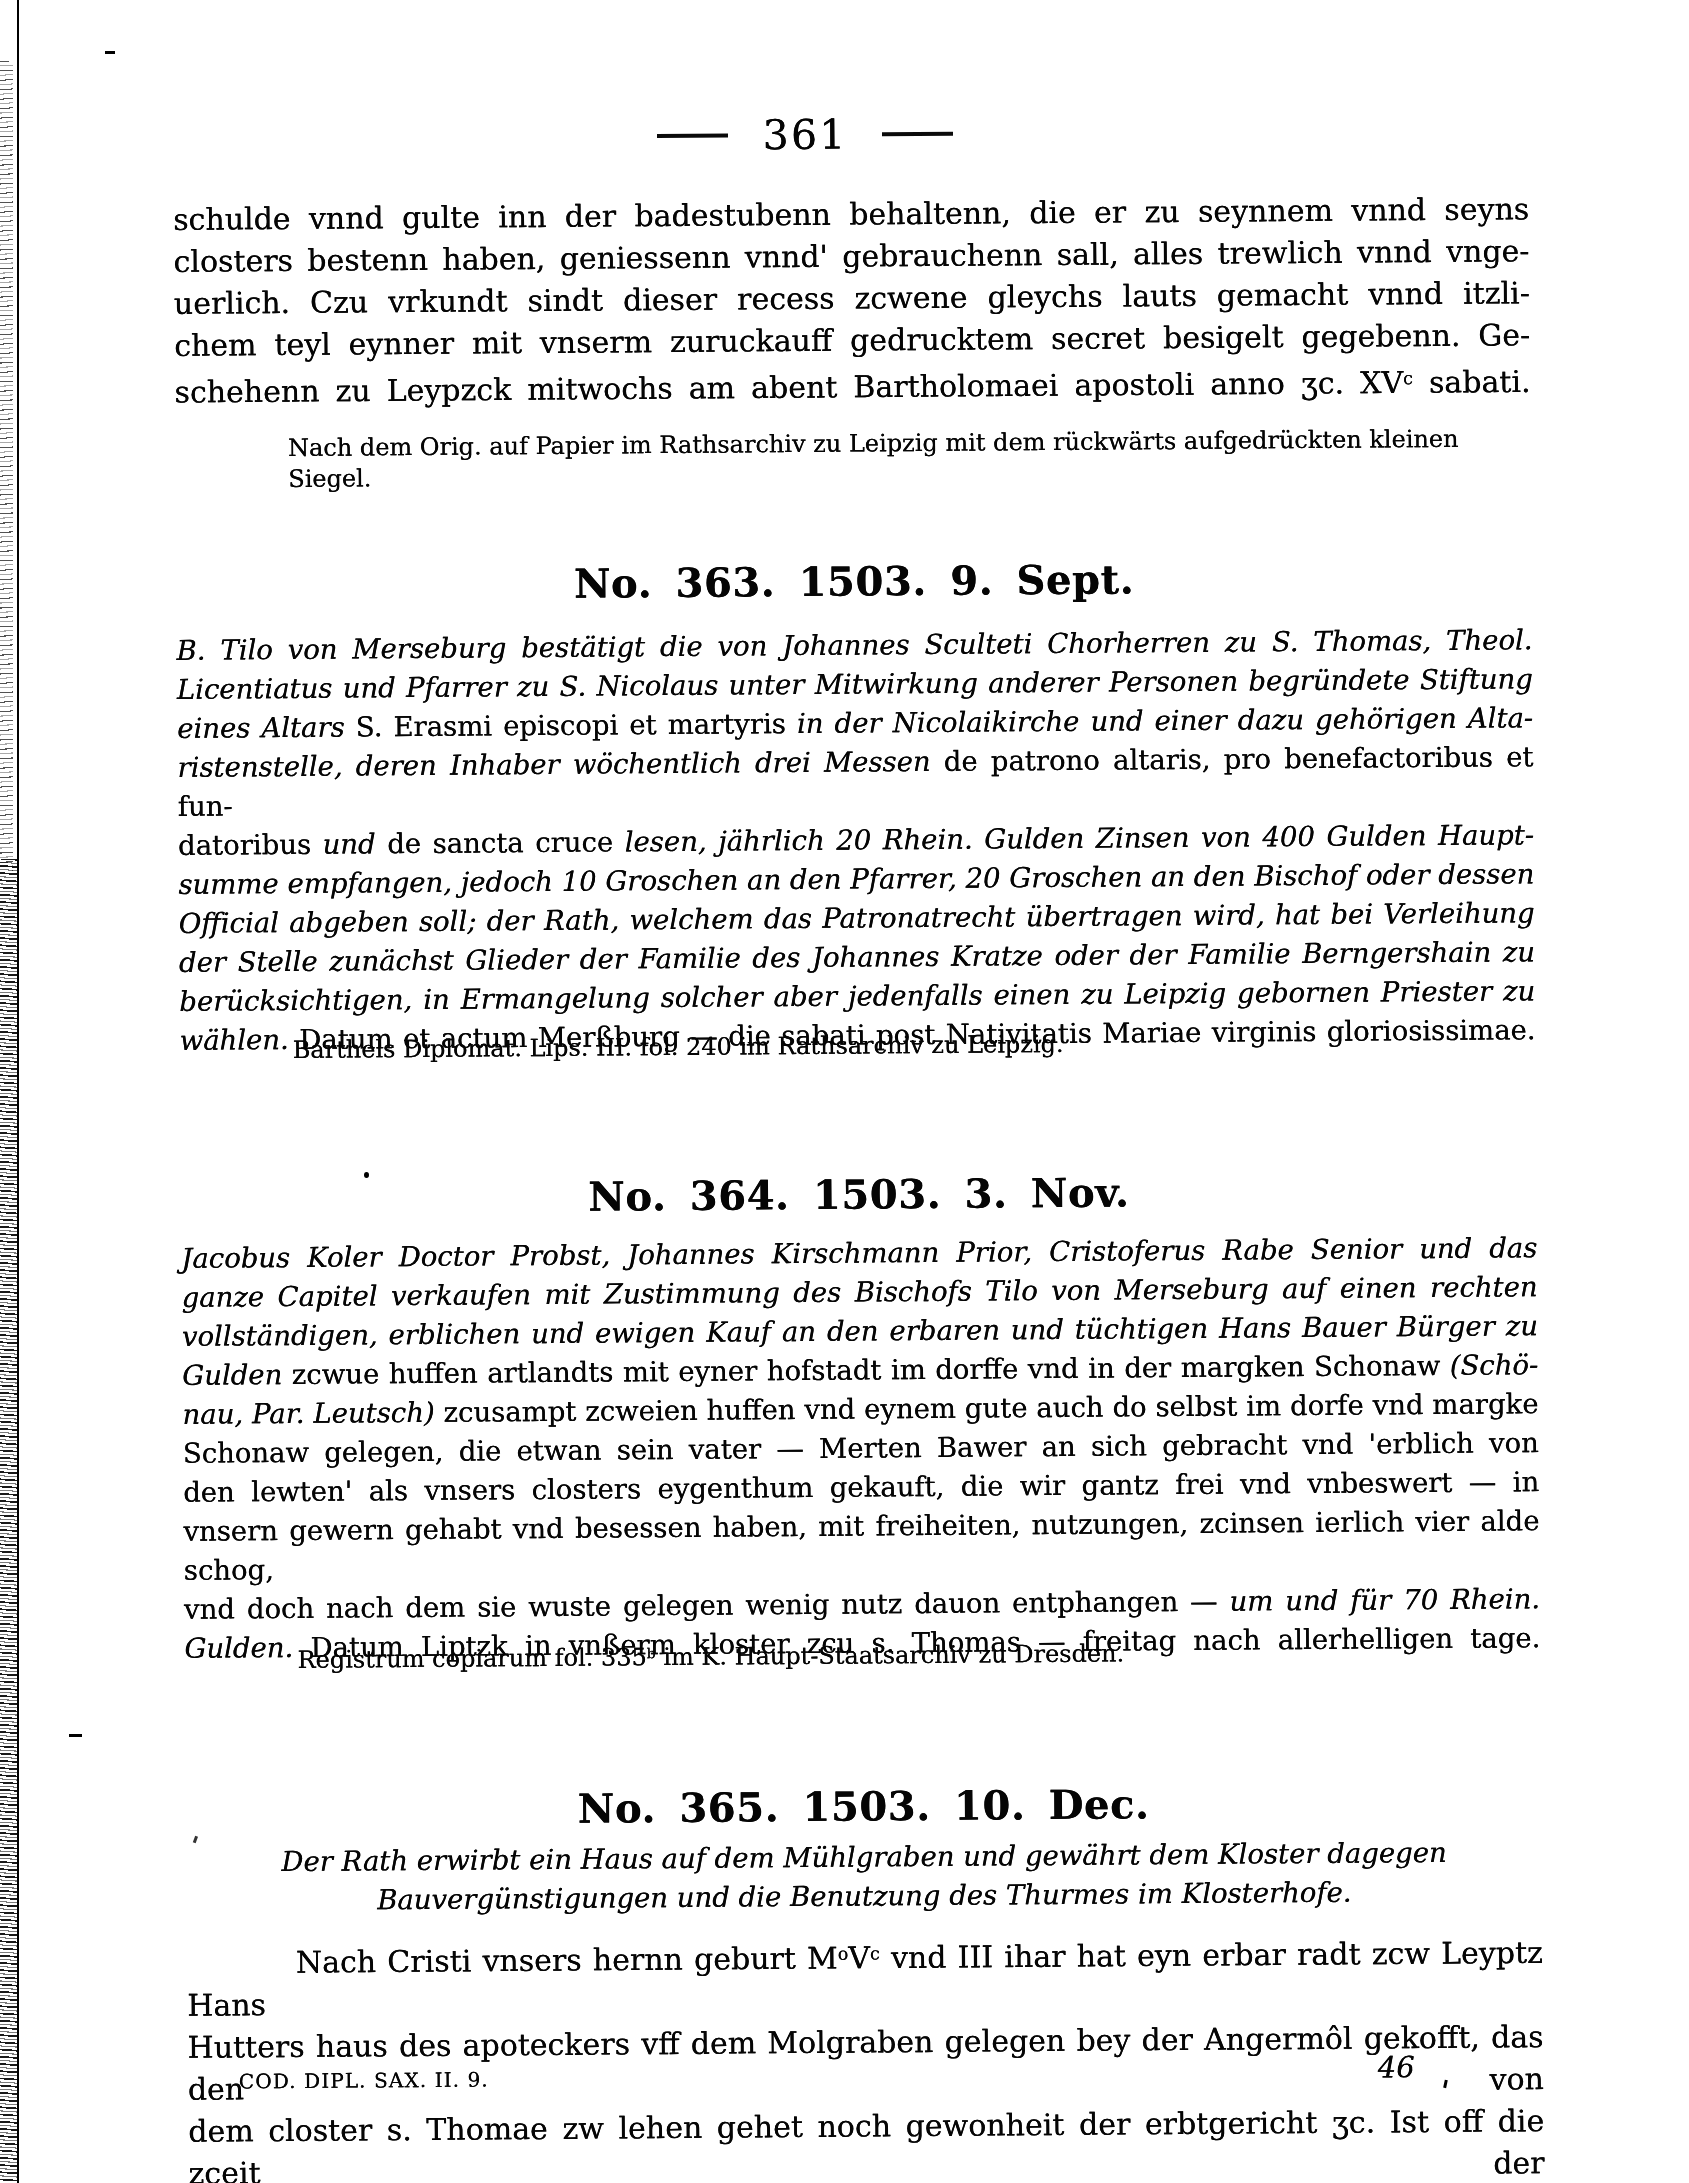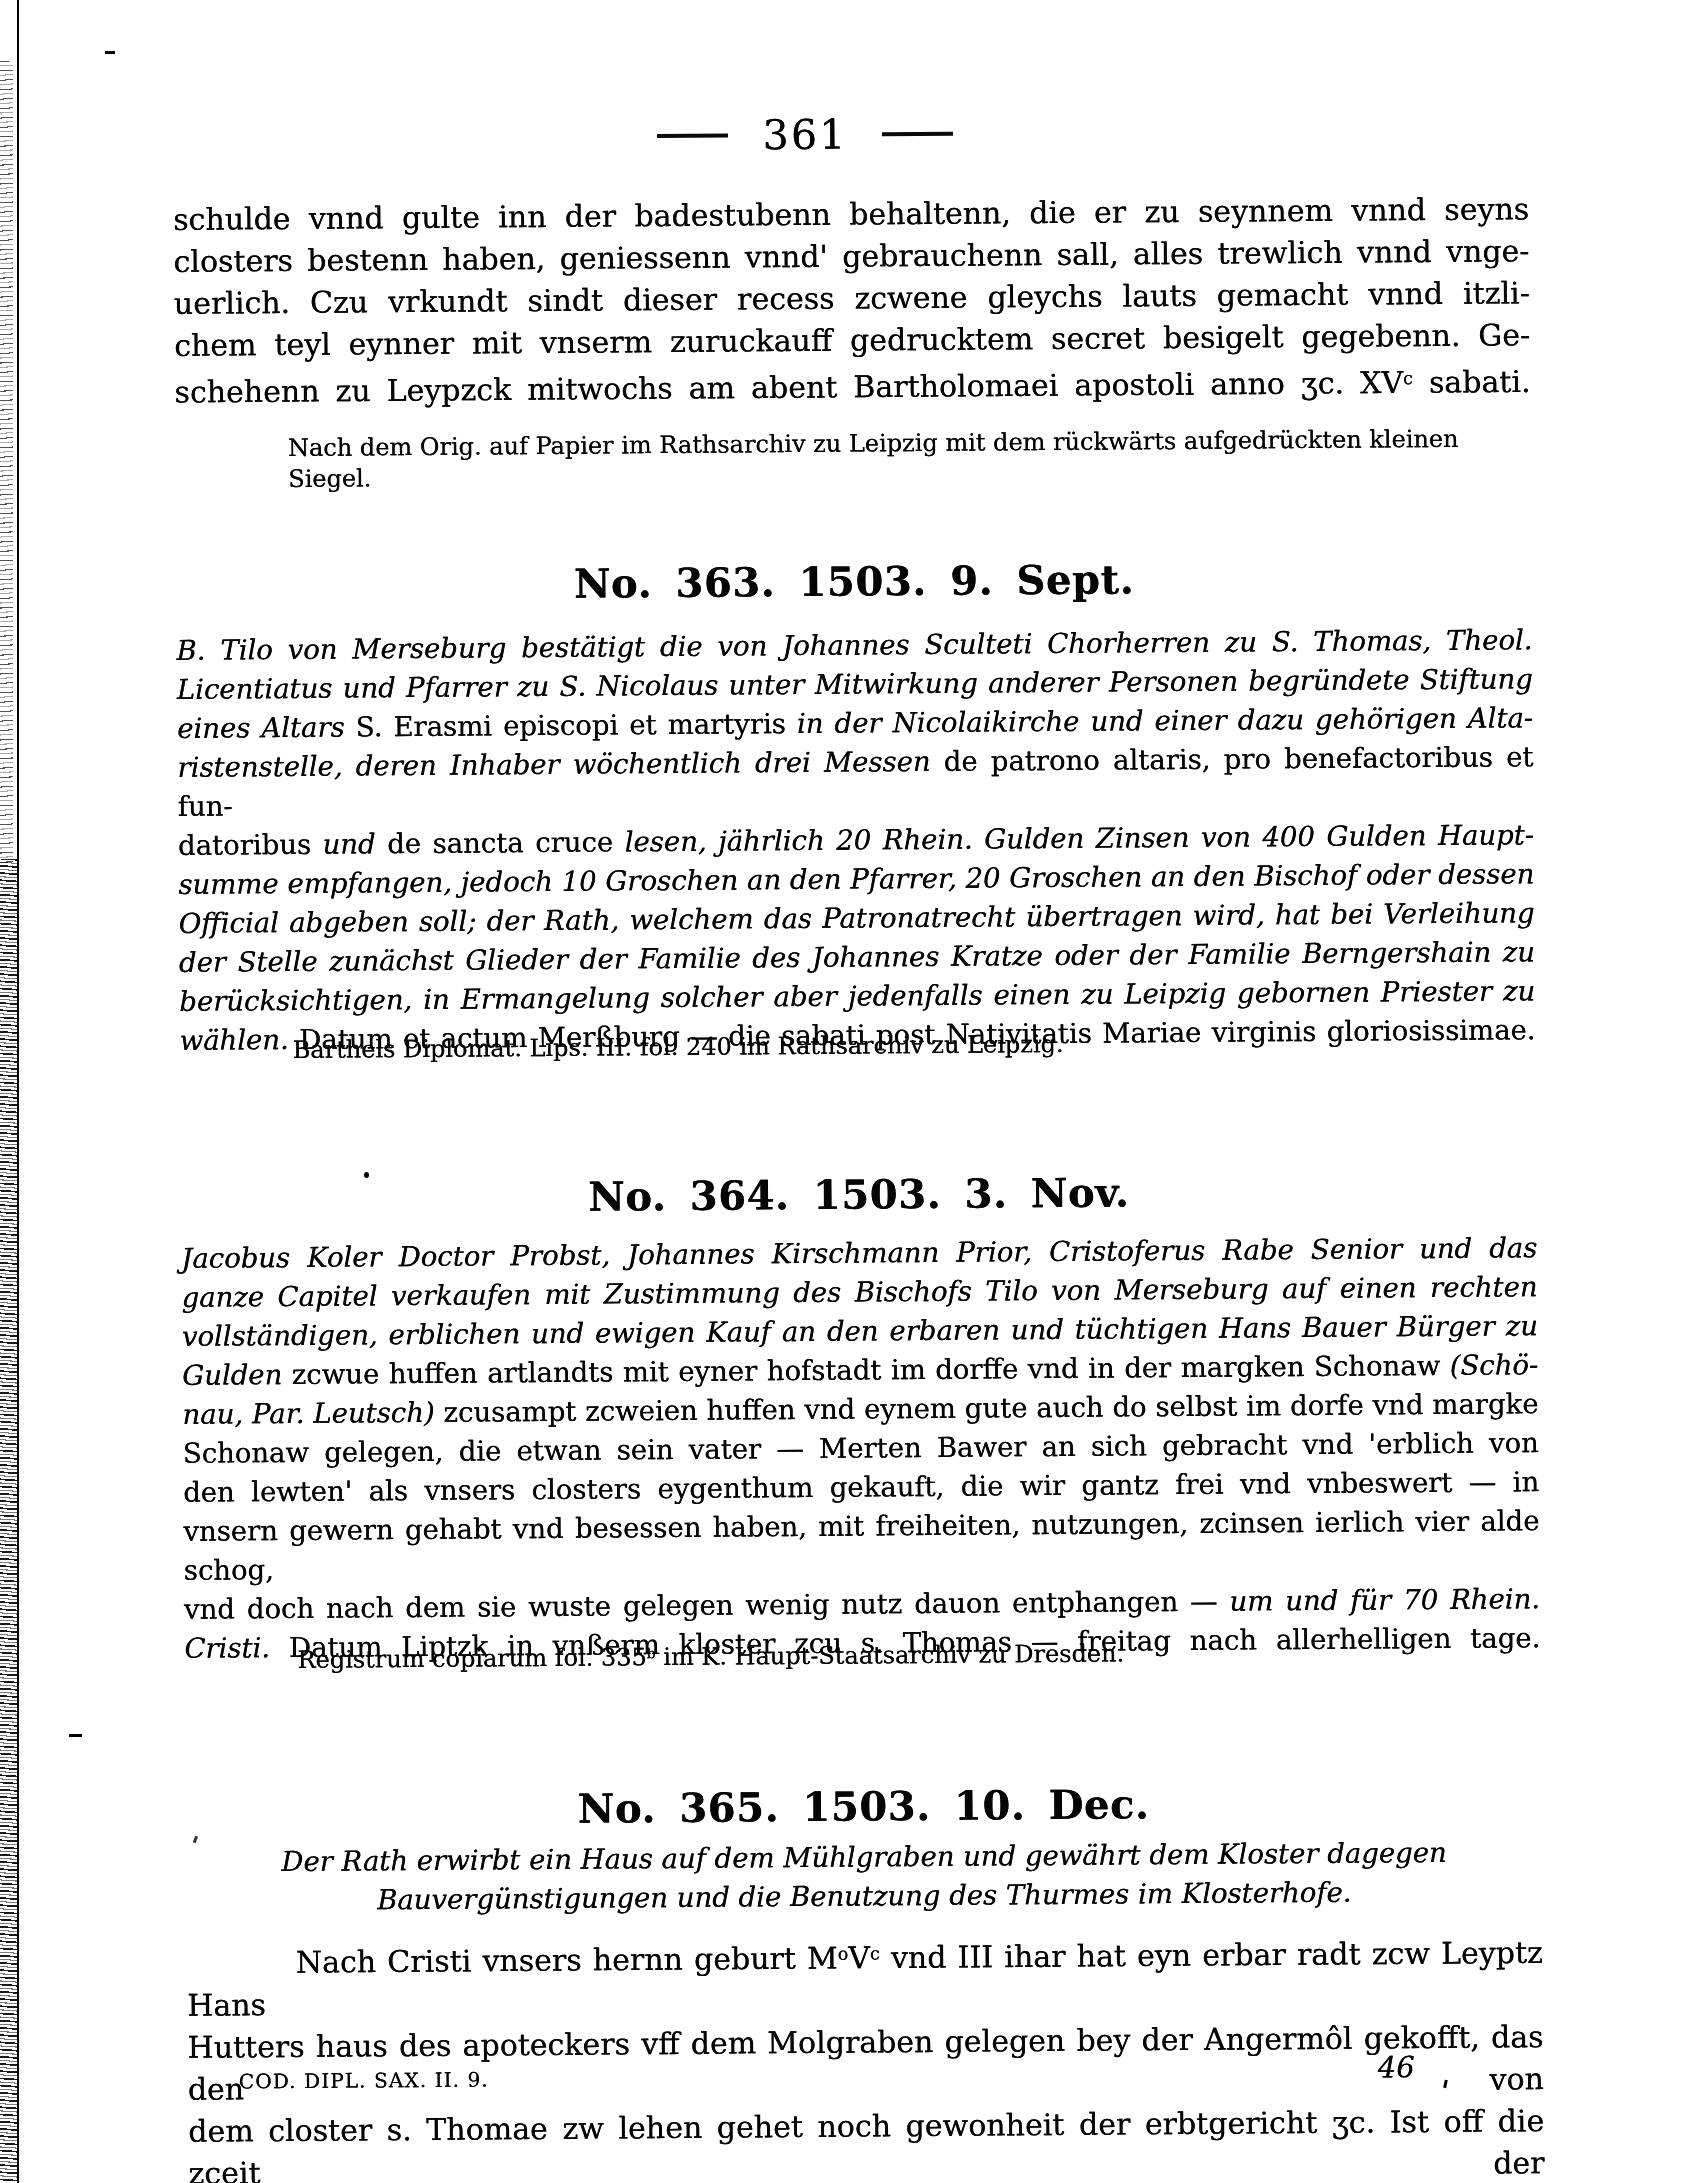--- a/index.html
+++ b/index.html
@@ -132,21 +132,21 @@
         <div class="section summary s6">
           <div class="line"><span class="seg-i">Jacobus Koler Doctor Probst, Johannes Kirschmann Prior, Cristoferus Rabe Senior und das</span></div>
           <div class="line"><span class="seg-i">ganze Capitel verkaufen mit Zustimmung des Bischofs Tilo von Merseburg auf einen rechten</span></div>
           <div class="line"><span class="seg-i">vollständigen, erblichen und ewigen Kauf an den erbaren und tüchtigen Hans Bauer Bürger zu</span></div>
           <div class="line"><span class="seg-i">Gulden </span><span class="seg-r">zcwue huffen artlandts mit eyner hofstadt im dorffe vnd in der margken Schonaw </span><span class="seg-i">(Schö-</span></div>
           <div class="line"><span class="seg-i">nau, Par. Leutsch) </span><span class="seg-r">zcusampt zcweien huffen vnd eynem gute auch do selbst im dorfe vnd margke</span></div>
           <div class="line"><span class="seg-r">Schonaw gelegen, die etwan sein vater — Merten Bawer an sich gebracht vnd 'erblich von</span></div>
           <div class="line"><span class="seg-r">den lewten' als vnsers closters eygenthum gekauft, die wir gantz frei vnd vnbeswert — in</span></div>
           <div class="line"><span class="seg-r">vnsern gewern gehabt vnd besessen haben, mit freiheiten, nutzungen, zcinsen ierlich vier alde schog,</span></div>
           <div class="line"><span class="seg-r">vnd doch nach dem sie wuste gelegen wenig nutz dauon entphangen — </span><span class="seg-i">um und für 70 Rhein.</span></div>
-          <div class="line"><span class="seg-i">Cristi.</span><span class="seg-r">  Datum Liptzk in vnßerm kloster zcu s. Thomas — freitag nach allerhelligen tage.</span></div>
+          <div class="line"><span class="seg-i">Gulden.</span><span class="seg-r">  Datum Liptzk in vnßerm kloster zcu s. Thomas — freitag nach allerhelligen tage.</span></div>
         </div>
         <div class="section source s7">
           <div class="line"><span class="seg-r">Registrum copiarum fol. 335</span><span class="seg-sup">b</span><span class="seg-r"> im K. Haupt-Staatsarchiv zu Dresden.</span></div>
         </div>
         <div class="section heading s8">
           <div class="line"><span class="seg-r">No. 365.  1503.  10. Dec.</span></div>
         </div>
         <div class="section summary centered s9">
           <div class="line"><span class="seg-i">Der Rath erwirbt ein Haus auf dem Mühlgraben und gewährt dem Kloster dagegen</span></div>
           <div class="line"><span class="seg-i">Bauvergünstigungen und die Benutzung des Thurmes im Klosterhofe.</span></div>

